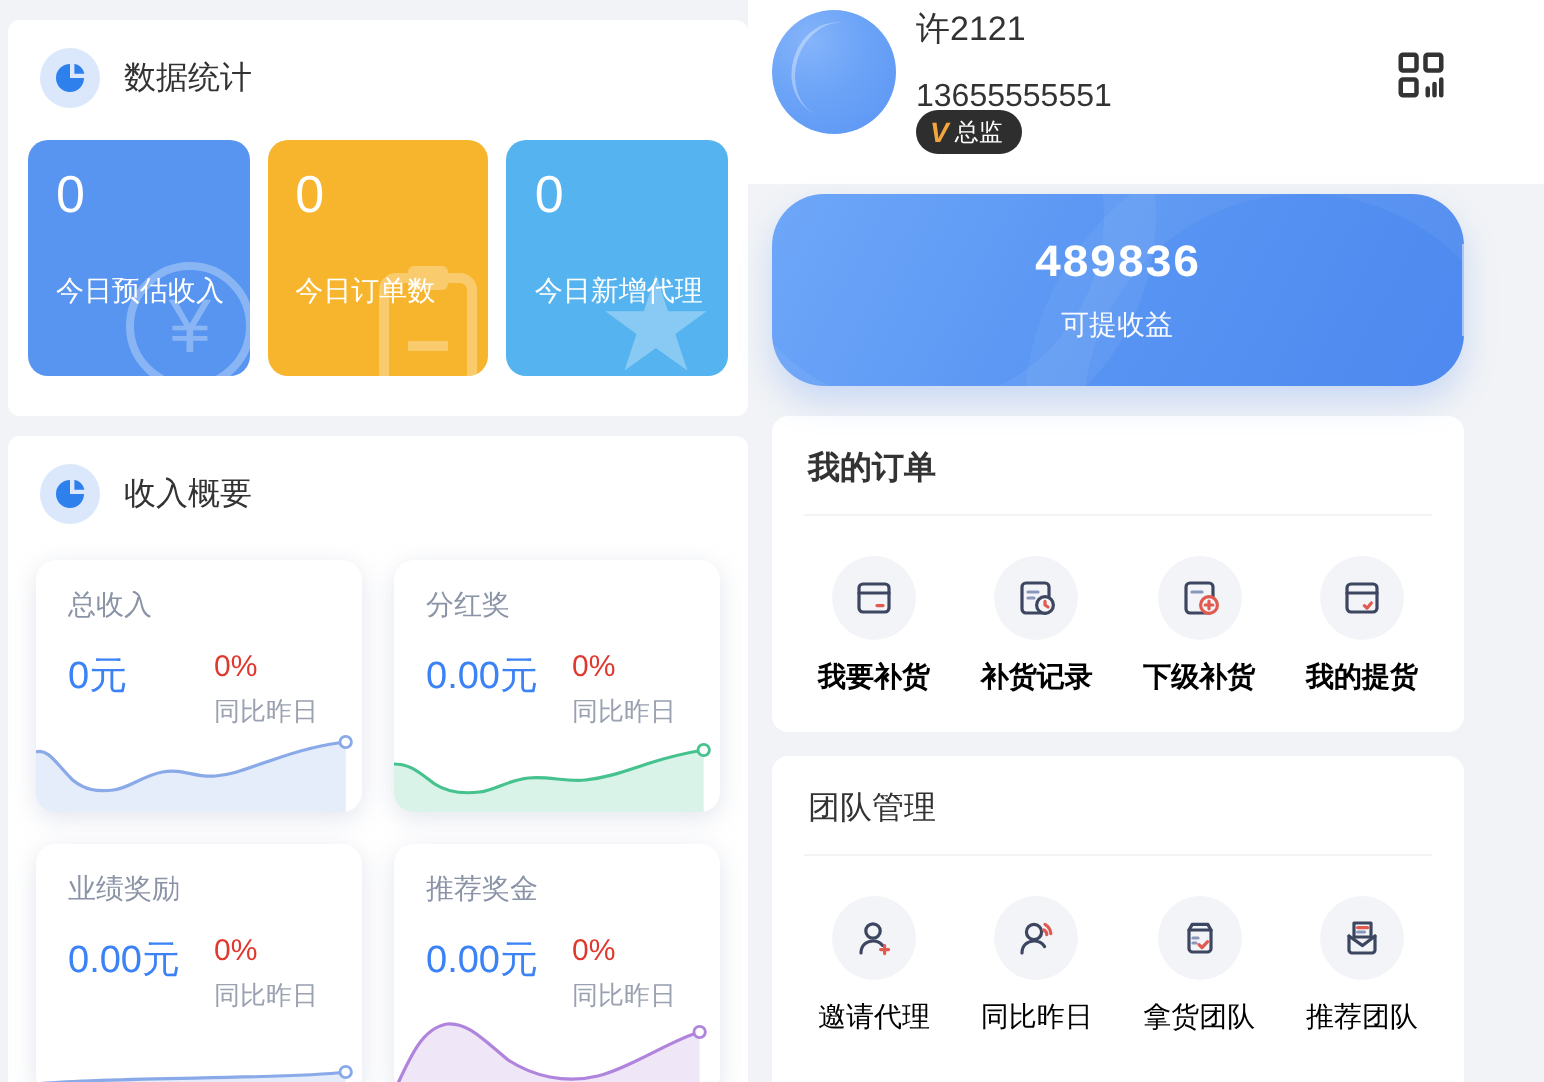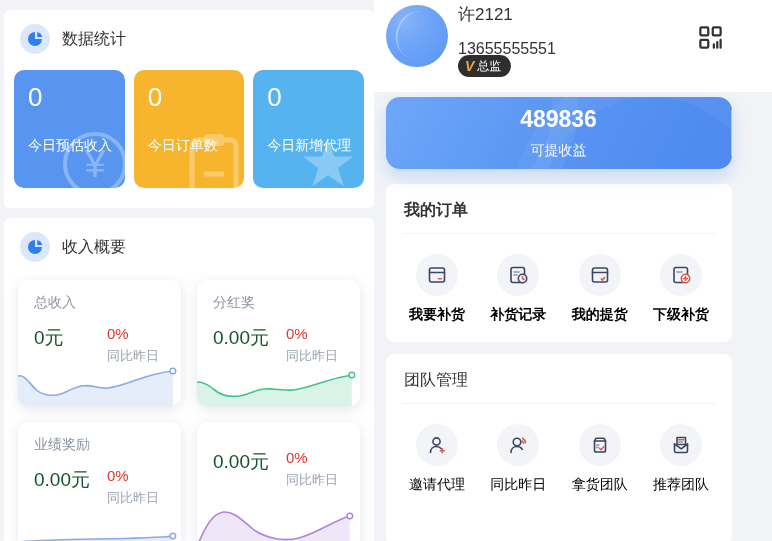--- a/index.html
+++ b/index.html
@@ -27,44 +27,44 @@
   .stat-card.c1 { background:#f7b52e; }
   .stat-card.c2 { background:#55b3ef; }
   .stat-value { font-size:26px; font-weight:500; }
   .stat-label { font-size:14px; margin-top:24px; white-space:nowrap; }
   .watermark { position:absolute; right:-8px; bottom:-18px; opacity:.3; }
 
   .income-grid { display:grid; grid-template-columns:1fr 1fr; gap:16px; margin-top:18px; padding:0 4px; }
   .income-card { height:126px; border-radius:10px; background:#fff; box-shadow:0 3px 12px rgba(150,162,185,.28); position:relative; overflow:hidden; padding:14px 16px 0; }
   .inc-label { font-size:14px; color:#8b93a7; }
   .inc-row { display:flex; justify-content:space-between; margin-top:13px; padding-right:6px; }
-  .inc-value { font-size:19px; color:#14532d; }
+  .inc-value { font-size:19px; color:#3b82f6; }
   .inc-pct { font-size:15px; color:#e0382e; }
   .inc-cmp { font-size:13px; color:#9aa1b0; margin-top:5px; }
   .sparkline { position:absolute; left:0; right:0; bottom:0; height:44px; width:100%; display:block; }
 
   
   .right-col { position:absolute; left:386px; top:0; width:346px; }
   .profile { position:relative; height:92px; }
   .avatar { position:absolute; left:0; top:5px; width:62px; height:62px; border-radius:50%;
     background:radial-gradient(circle at 30% 25%, #85b4fa 0%, #6ba3f7 45%, #5a95f3 100%); }
   .avatar::after { content:""; position:absolute; left:10px; top:6px; width:40px; height:48px; border-radius:50%;
     border-left:2px solid rgba(255,255,255,.35); transform:rotate(18deg); }
   .p-name { position:absolute; left:72px; top:3px; font-size:17px; color:#333; }
   .p-phone { position:absolute; left:72px; top:28px; font-size:16px; color:#333;margin-top:12px; }
   .p-badge { position:absolute; left:72px; top:55px; display:inline-flex; align-items:center;
     background:#2e2e2e; border-radius:12px; padding:3px 10px 3px 7px; height:22px; }
   .badge-v { color:#f5a63b; font-weight:bold; font-style:italic; font-size:14px; margin-right:3px; }
   .badge-t { color:#fff; font-size:12px; }
   .grid-icon { position:absolute; left:311px; top:24px; cursor:pointer; }
 
-  .earn-card { margin-top:5px; height:72px; border-radius:14px; position:relative; overflow:hidden;
+  .earn-card { margin-top:5px; height:96px; border-radius:26px; position:relative; overflow:hidden;
     background:linear-gradient(118deg,#6ea7f9 0%,#5693f2 55%,#4d89ef 100%);
     box-shadow:0 8px 16px rgba(100,150,240,.28);
-    display:flex; align-items:center; color:#fff; }
+    display:flex; align-items:center; color:#fff;font-family:Liberation Mono, monospace; }
   .earn-card::before { content:""; position:absolute; width:190px; height:190px; border-radius:50%;
     border:26px solid rgba(255,255,255,.06); left:-50px; top:-110px; }
   .earn-card::after { content:""; position:absolute; width:220px; height:220px; border-radius:50%;
     border:30px solid rgba(255,255,255,.05); right:-60px; top:-30px; }
   .earn-cell { flex:1; text-align:center; position:relative; z-index:1; }
   .earn-value { font-size:23px; font-weight:bold; }
   .earn-label { font-size:14px; margin-top:9px; opacity:.95; }
   .earn-divider { width:1px; height:46px; background:rgba(255,255,255,.5); }
 
   .menu-panel { background:#fff; border-radius:8px; padding:0 16px; }
@@ -186,20 +186,21 @@
           </span>
         </div>
         <svg class="sparkline" viewBox="0 0 160 44" preserveAspectRatio="none">
           <path d="M0 38 C40 34 120 36 152 32 L152 44 L0 44 Z" fill="rgba(137,169,232,.22)"></path>
           <path d="M0 38 C40 34 120 36 152 32" stroke="#89a9e8" stroke-width="1.6" fill="none"></path>
           <circle cx="152" cy="32" r="2.8" fill="#fff" stroke="#89a9e8" stroke-width="1.4"></circle>
         </svg>
       </div>
 
       <div class="income-card">
+        <div class="inc-label">推荐奖金</div>
         <div class="inc-row">
           <span class="inc-value">0.00元</span>
           <span style="text-align:left;">
             <div class="inc-pct">0%</div>
             <div class="inc-cmp">同比昨日</div>
           </span>
         </div>
         <svg class="sparkline" viewBox="0 0 160 44" preserveAspectRatio="none">
           <path d="M0 42 C8 24 14 10 26 8 C36 7 44 16 56 26 C68 34 84 38 100 34 C116 30 136 16 150 12 L150 44 L0 44 Z" fill="rgba(176,132,221,.20)"></path>
           <path d="M0 42 C8 24 14 10 26 8 C36 7 44 16 56 26 C68 34 84 38 100 34 C116 30 136 16 150 12" stroke="#b084dd" stroke-width="1.6" fill="none"></path>
@@ -263,38 +264,38 @@
             <circle cx="16.5" cy="15.5" r="4.2" fill="#f3f4f7"></circle>
             <path class="red" d="M16.5 13.7 v1.8 l1.5 1"></path>
           </svg>
         </div>
         <div class="item-label">补货记录</div>
       </div>
 
       <div class="menu-item">
         <div class="item-circle">
           <svg class="lineicon" width="24" height="24" viewBox="0 0 24 24">
-            <rect x="4.5" y="5" width="15" height="14" rx="2"></rect>
-            <line x1="4.5" y1="9.5" x2="19.5" y2="9.5"></line>
-            <path class="red" d="M13.2 15.8 l1.3 1.3 2.2-2.6"></path>
-          </svg>
-        </div>
-        <div class="item-label">我的提货</div>
-      </div>
-
-      <div class="menu-item">
-        <div class="item-circle">
-          <svg class="lineicon" width="24" height="24" viewBox="0 0 24 24">
             <rect x="5" y="4.5" width="13.5" height="15" rx="2"></rect>
             <line class="blu" x1="8" y1="9" x2="13" y2="9"></line>
             <circle class="red" cx="16.5" cy="15.5" r="4.2" fill="#f3f4f7"></circle>
             <path class="red" d="M16.5 13.6 v3.8 M14.6 15.5 h3.8"></path>
           </svg>
         </div>
         <div class="item-label">下级补货</div>
+      </div>
+
+      <div class="menu-item">
+        <div class="item-circle">
+          <svg class="lineicon" width="24" height="24" viewBox="0 0 24 24">
+            <rect x="4.5" y="5" width="15" height="14" rx="2"></rect>
+            <line x1="4.5" y1="9.5" x2="19.5" y2="9.5"></line>
+            <path class="red" d="M13.2 15.8 l1.3 1.3 2.2-2.6"></path>
+          </svg>
+        </div>
+        <div class="item-label">我的提货</div>
       </div>
 
     </div>
   </div>
 
   <div class="menu-panel menu-team">
     <div class="menu-title">团队管理</div>
     <div class="menu-items">
 
       <div class="menu-item">

